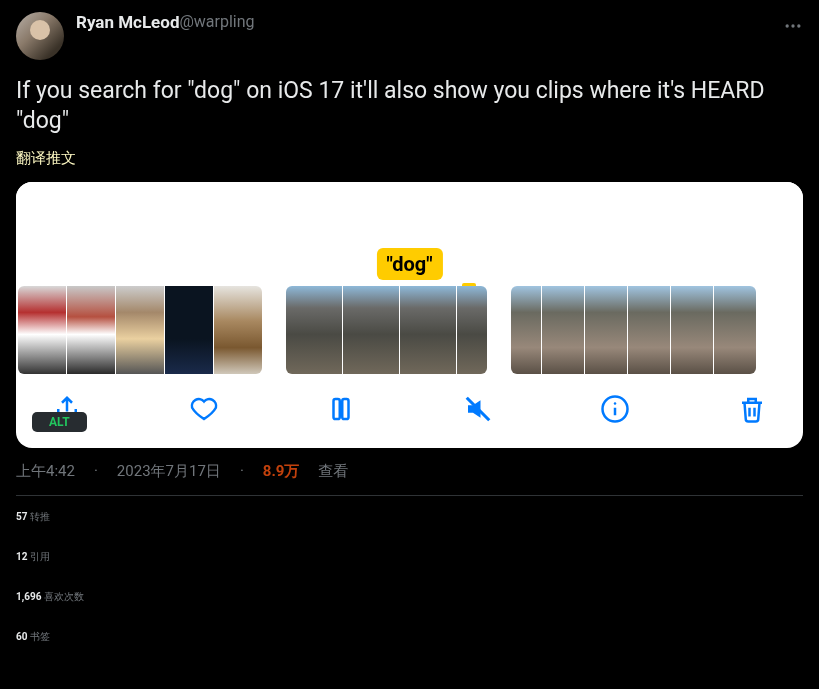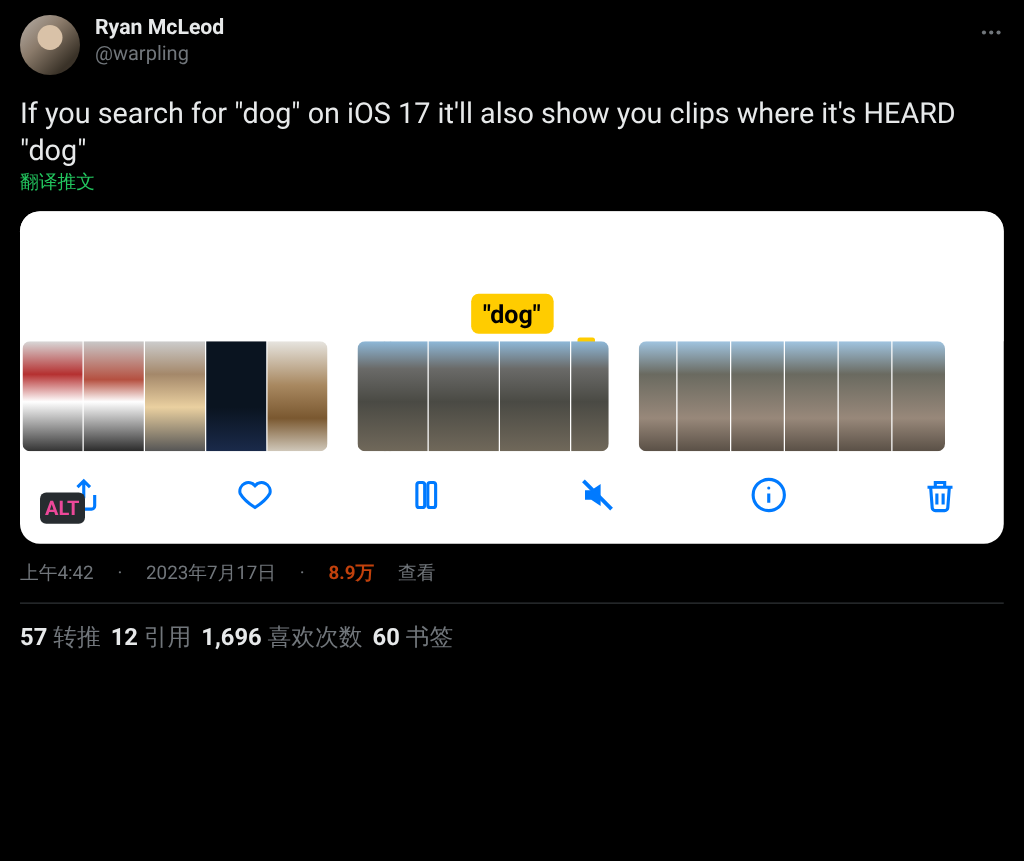--- a/index.html
+++ b/index.html
@@ -32,21 +32,21 @@
   .avatar::after {
     content: "";
     position: absolute;
     left: 14px; top: 8px;
     width: 20px; height: 20px;
     border-radius: 50%;
     background: #d9c2a8;
   }
   .names {
     display: flex;
-    flex-direction: column;
+    flex-direction: row;
     line-height: 1.25;
   }
   .display-name {
     font-weight: 700;
     font-size: 17px;
     color: #e7e9ea;
   }
   .handle {
     font-size: 16px;
     color: #71767b;
@@ -63,22 +63,22 @@
     justify-content: center;
   }
   .body-text {
     margin-top: 16px;
     font-size: 23px;
     line-height: 1.3;
     color: #e7e9ea;
     font-weight: 400;
   }
   .translate {
-    margin-top: 0;
-    color: #22c55e;
+    margin-top: 13px;
+    color: #fef9c3;
     font-size: 15px;
   }
   .media-card {
     margin-top: 14px;
     border-radius: 16px;
     background: #fff;
     overflow: hidden;
     position: relative;
     padding-bottom: 12px;
   }
@@ -159,47 +159,48 @@
     color: #007aff;
     stroke: #007aff;
     fill: none;
     stroke-width: 2;
   }
   .alt-badge {
     position: absolute;
     left: 16px;
     bottom: 16px;
     background: #272c30;
-    color: #ec4899;
+    color: #22c55e;
     font-weight: 700;
-    font-size: 16px;
-    padding: 3px 4px;
+    font-size: 12px;
+    padding: 3px 17px;
     border-radius: 5px;
   }
   .meta {
     margin-top: 14px;
     color: #71767b;
     font-size: 15px;
     display: flex;
     align-items: center;
     flex-wrap: wrap;
     gap: 19px;
   }
   .meta .bold { color: #c2410c; font-weight: 700; }
   .divider {
     height: 1px;
     background: #2f3336;
     margin-top: 14px;
   }
   .stats {
     display: flex;
-    gap: 8px;
+    gap: 26px;
     padding: 14px 0 0 0;
-    font-size: 19px;
+    font-size: 10px;
     color: #71767b;
+    flex-direction: column;
   }
   .stats .num { color: #e7e9ea; font-weight: 700; }
   .icon-btn { cursor: pointer; }
 </style>
 </head>
 <body>
 
 <div class="tweet">
   <div class="header">
     <div class="avatar"></div>

